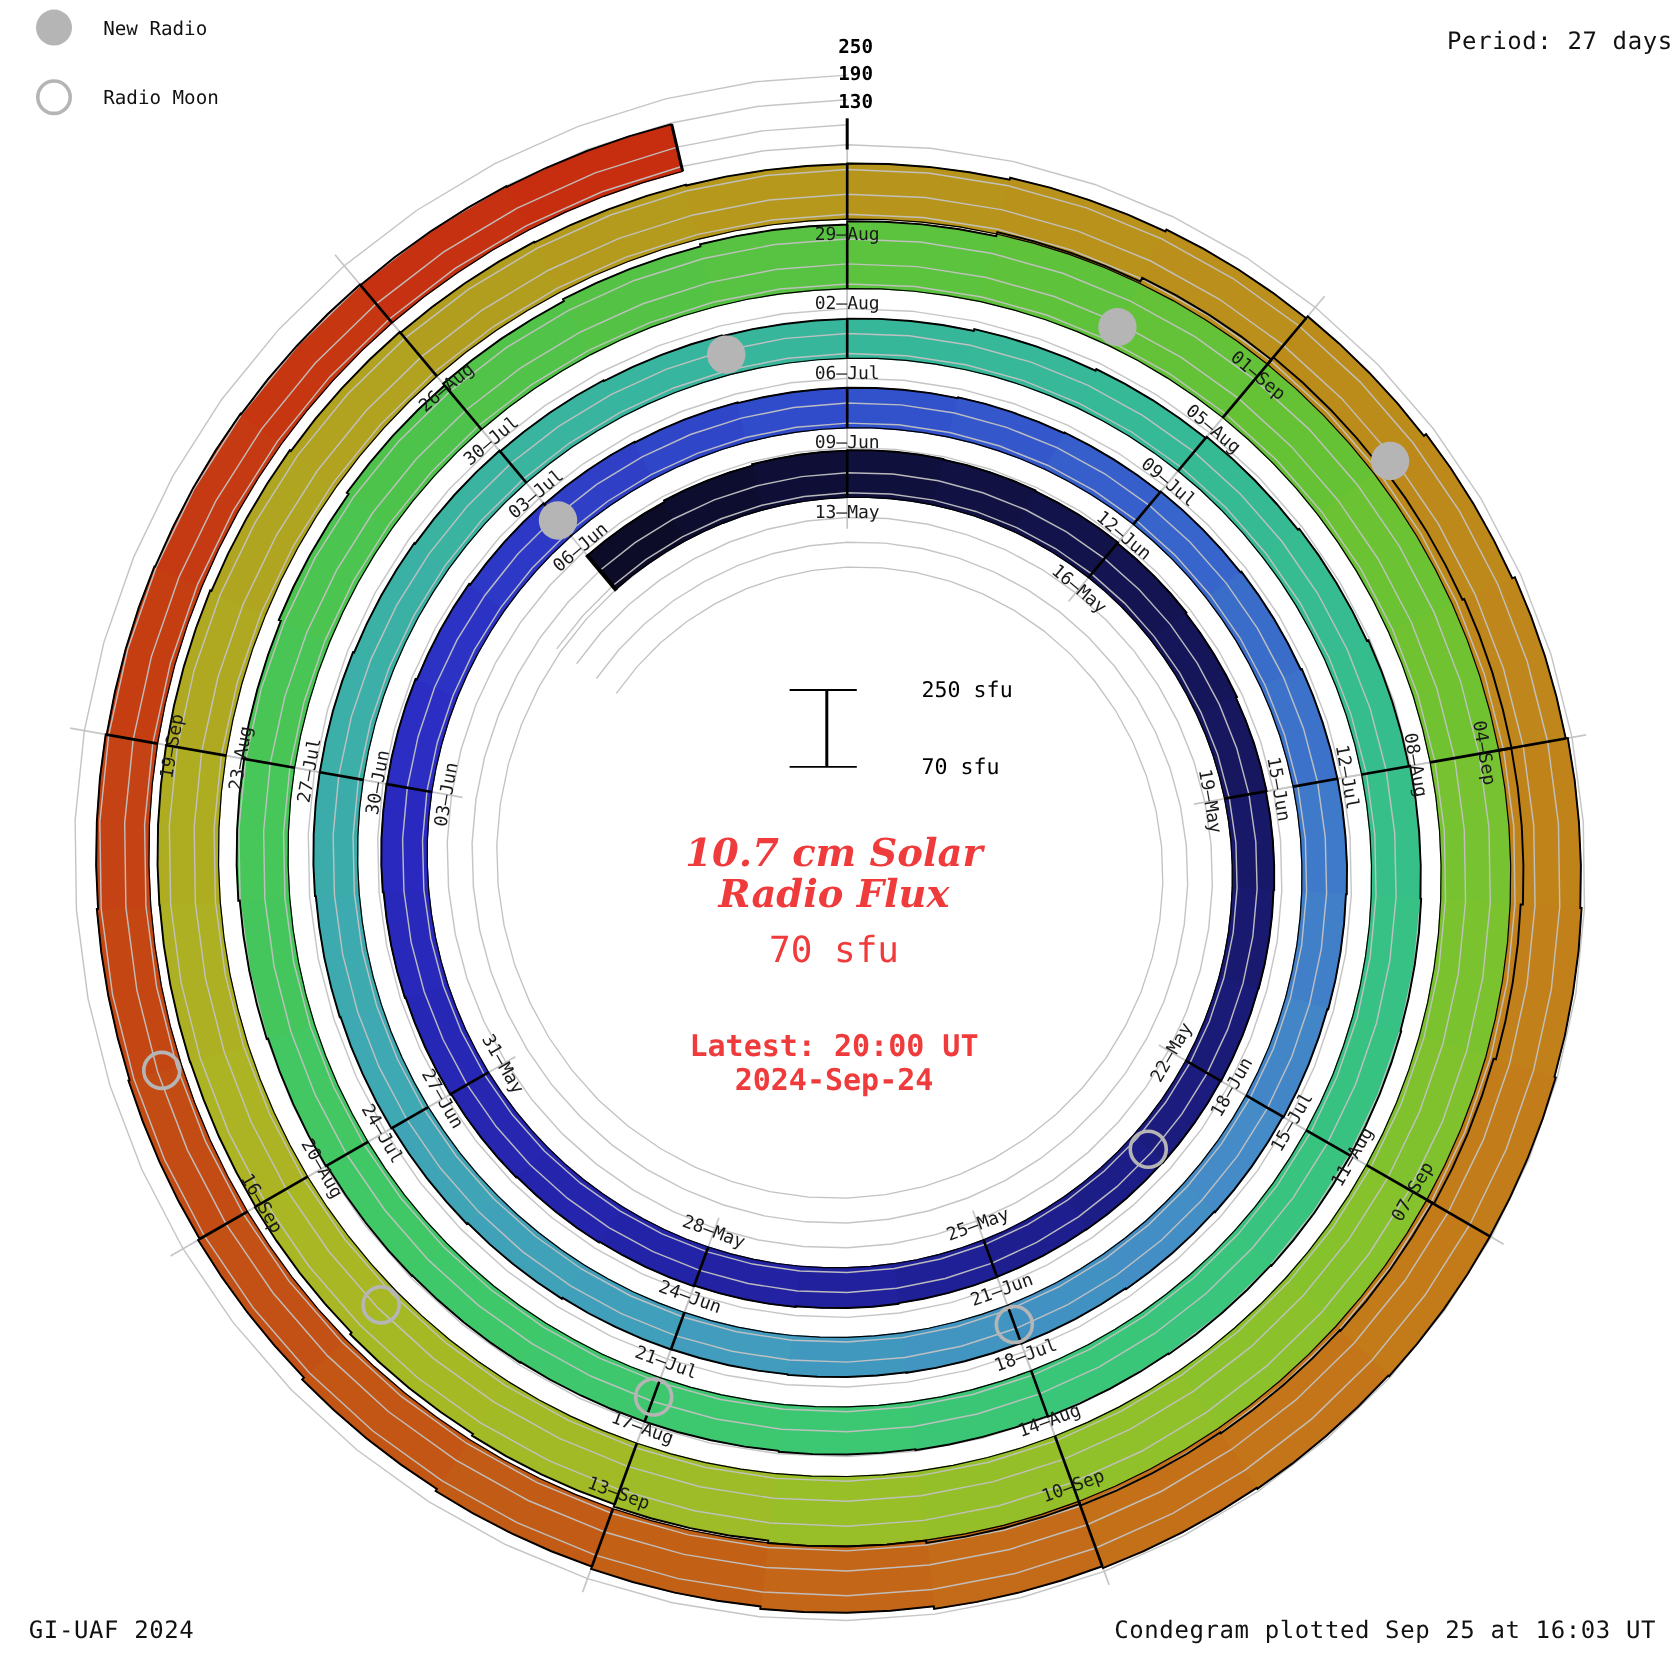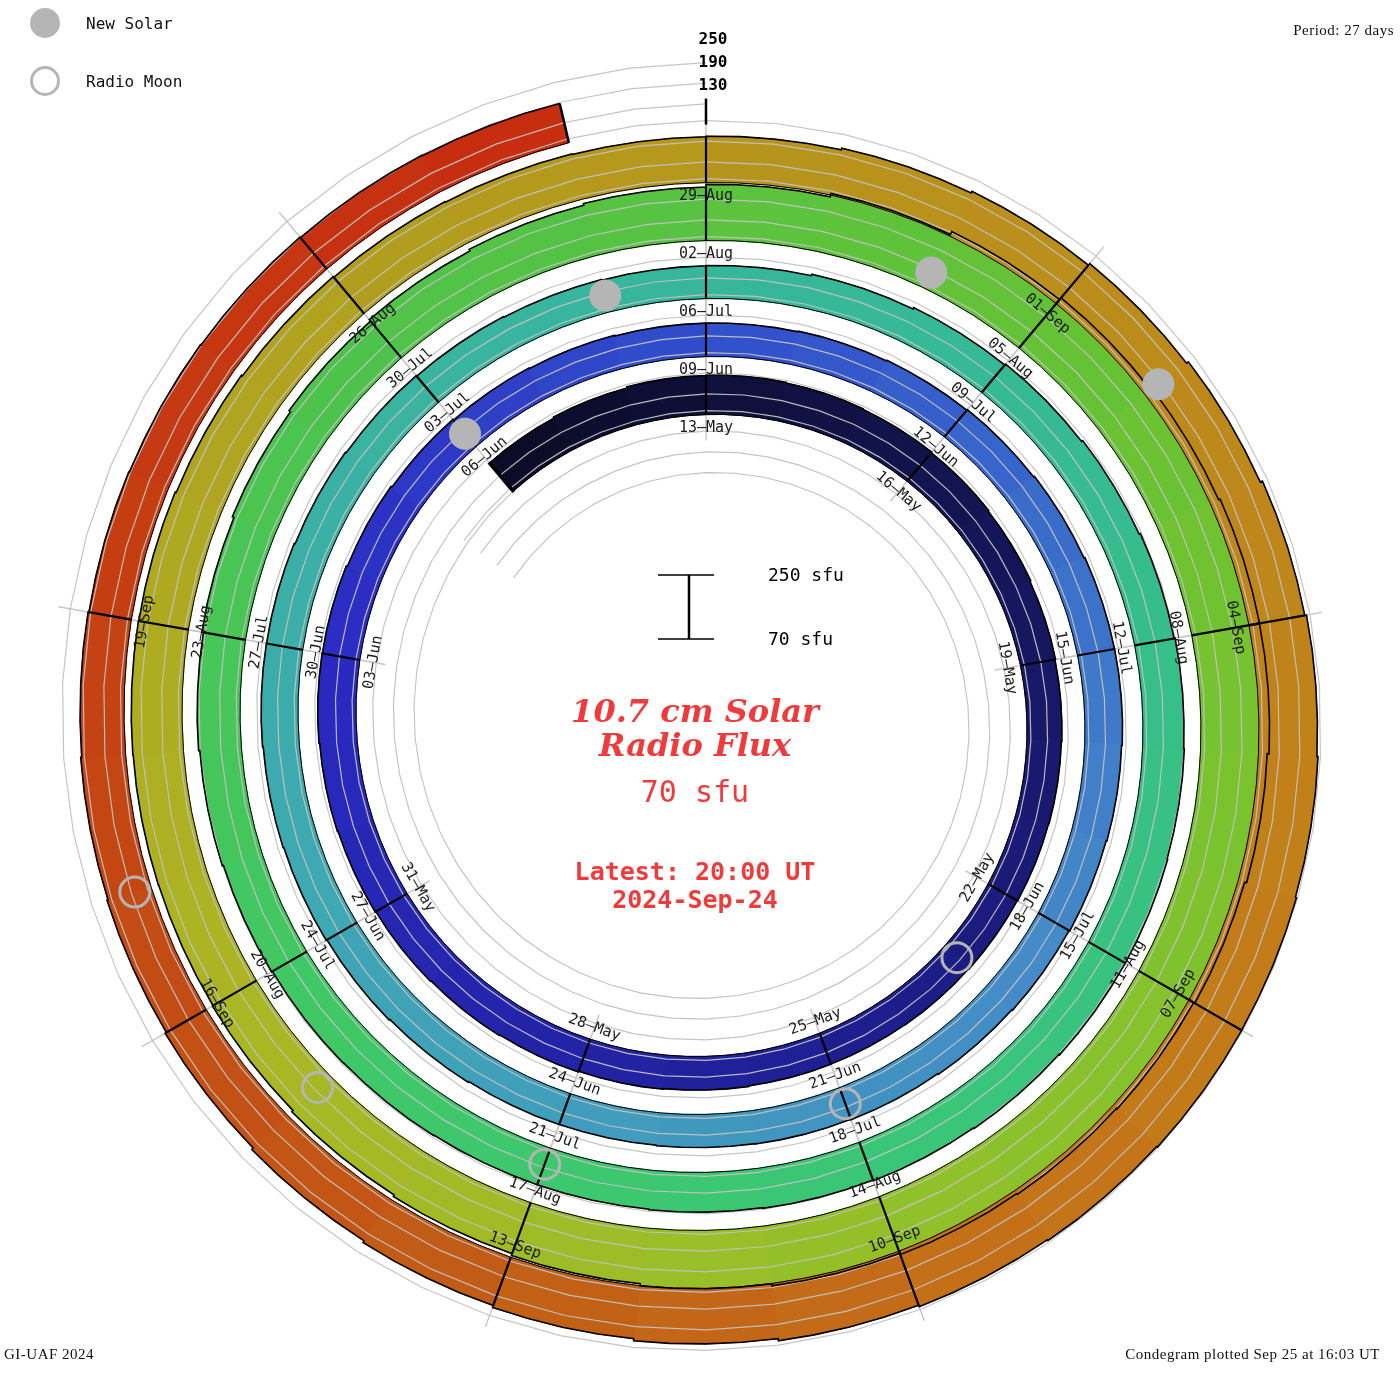--- a/index.html
+++ b/index.html
@@ -1,36 +1,36 @@
 <!DOCTYPE html>
 <html><head>
 <meta charset="utf-8">
 <style>
   html,body{margin:0;padding:0;background:#ffffff;}
   body{width:1400px;height:1400px;position:relative;overflow:hidden;
        font-family:"DejaVu Sans Mono",monospace;color:#111;}
-  .corner{position:absolute;font-size:15px;letter-spacing:0.5px;white-space:nowrap;font-family:Liberation Serif, serif;}
+  .corner{position:absolute;font-size:20px;letter-spacing:0.5px;white-space:nowrap;}
   #period-label{top:22px;right:6px;}
-  #credit-label{top:1346px;left:4px;}
+  #credit-label{top:1346px;left:24px;}
   #plotted-label{top:1346px;right:20px;}
   .legend{position:absolute;left:30px;top:6px;}
   .legend-row{display:flex;align-items:center;height:34px;margin-bottom:24px;}
   .moon{width:30px;height:30px;border-radius:50%;margin-right:26px;flex:0 0 auto;}
   .moon.new{background:#b5b5b5;}
   .moon.full{background:#fff;border:3px solid #b5b5b5;width:24px;height:24px;}
   .legend-row span.lbl{font-size:16px;}
   #chart-wrap{position:absolute;left:0;top:0;width:1400px;height:1400px;}
 </style>
 </head>
 <body>
 
 <div class="legend">
   <div class="legend-row">
     <div class="moon new"></div>
-    <span class="lbl">New Solar</span>
+    <span class="lbl">New Radio</span>
   </div>
   <div class="legend-row">
     <div class="moon full"></div>
     <span class="lbl">Radio Moon</span>
   </div>
 </div>
 
 <div id="period-label" class="corner">Period: 27 days</div>
 <div id="credit-label" class="corner">GI-UAF 2024</div>
 <div id="plotted-label" class="corner">Condegram plotted Sep 25 at 16:03 UT</div>

